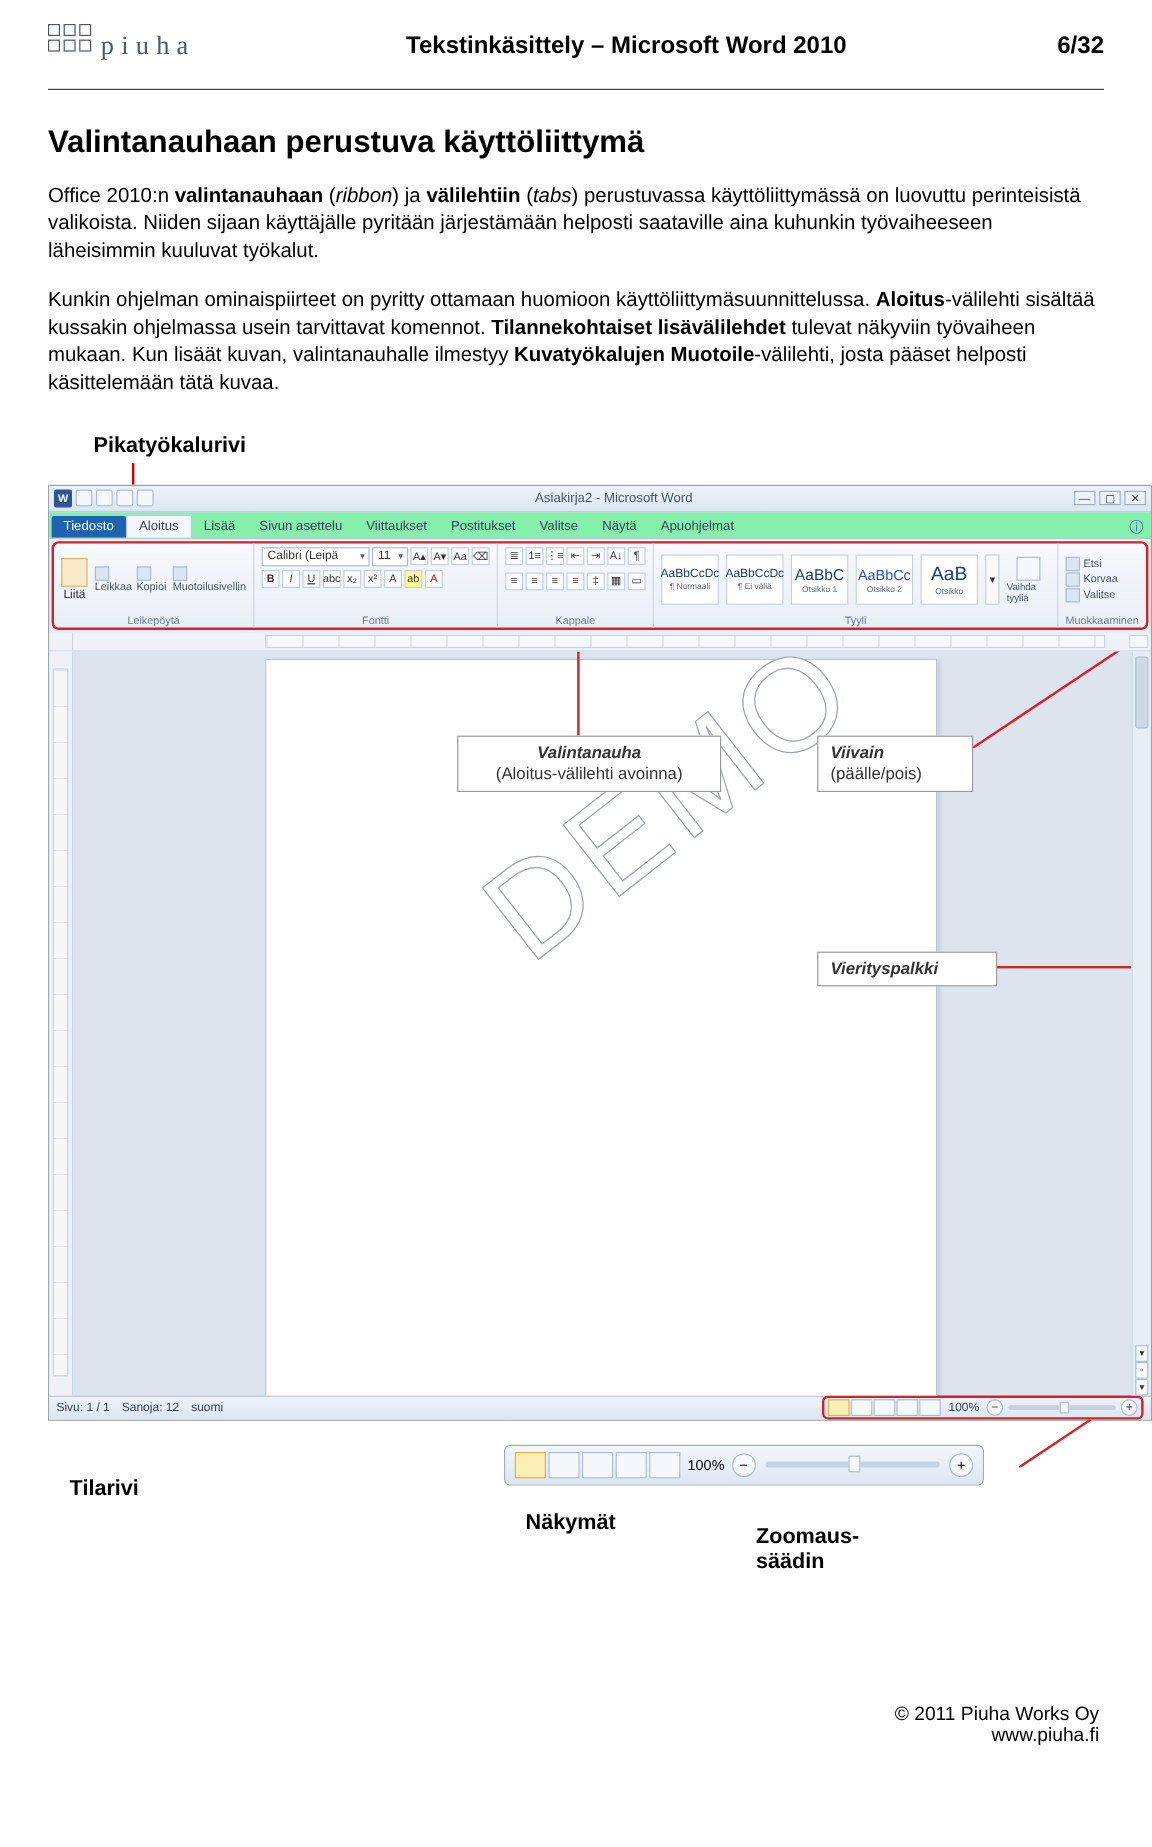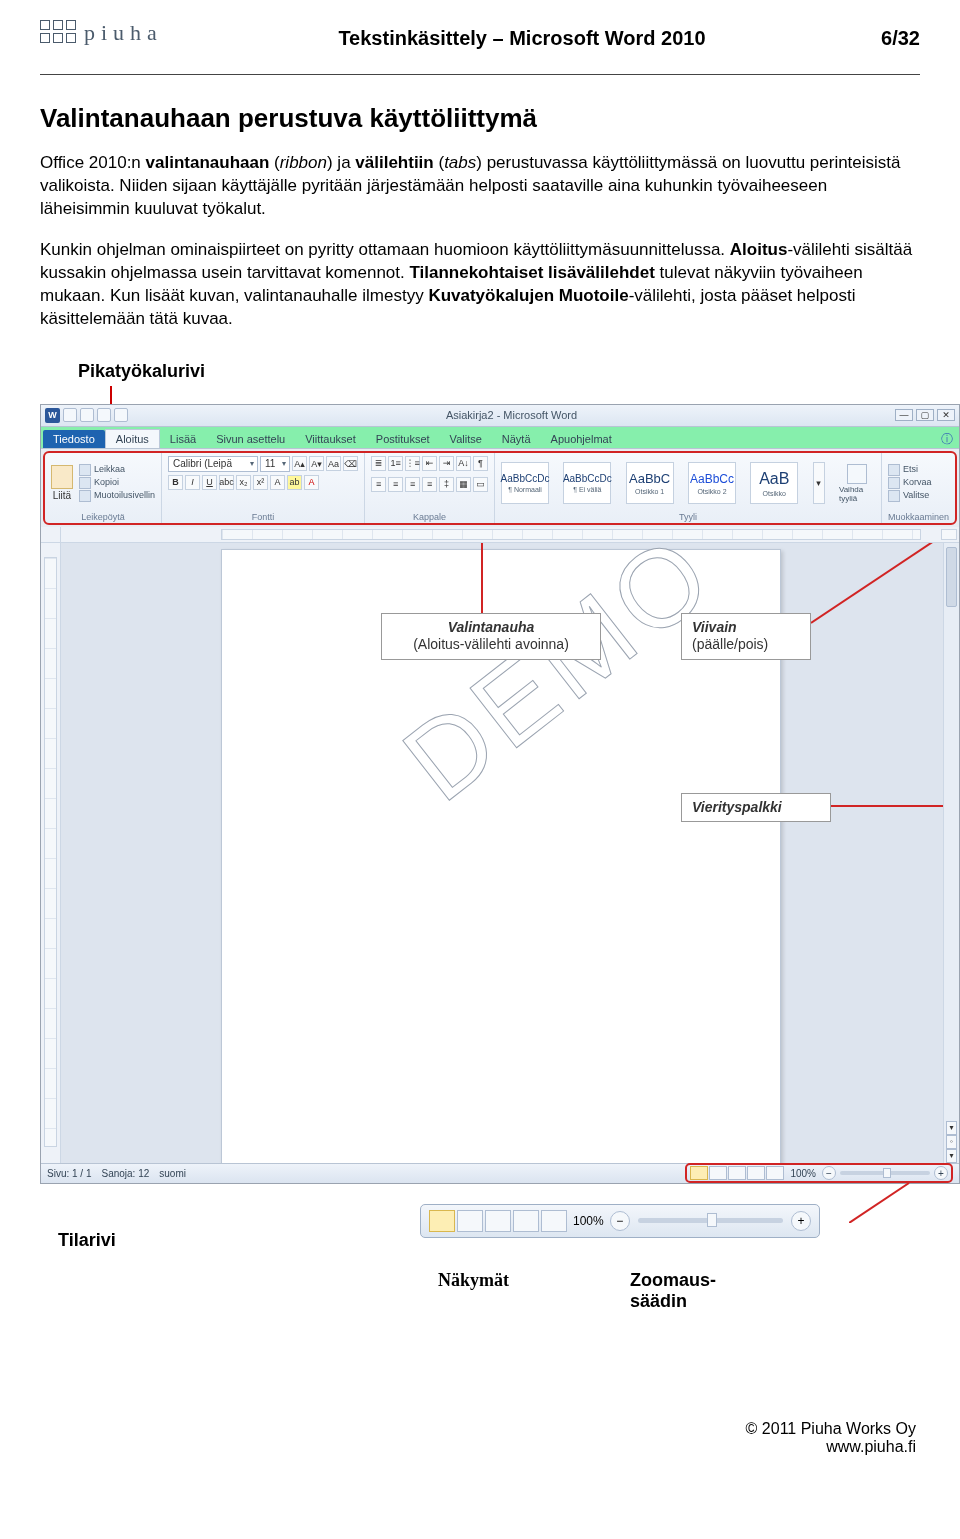--- a/index.html
+++ b/index.html
@@ -15,20 +15,21 @@
     padding: 20px 40px 20px 40px;
   }
   .header-row {
     display: flex;
     align-items: center;
     justify-content: space-between;
     padding-bottom: 14px;
   }
   .logo-block {
     display: flex;
+    align-items: center;
     gap: 8px;
   }
   .logo-grid {
     display: grid;
     grid-template-columns: repeat(3, 10px);
     grid-template-rows: repeat(3, 10px);
     gap: 3px;
   }
   .logo-grid .sq { width:10px; height:10px; border:1.5px solid #4b5b6c; }
   .logo-text {
@@ -86,21 +87,21 @@
     border-radius:6px;
     margin:2px;
     height:74px;
     align-items:stretch;
   }
   .r-group { border-right:1px solid #ccd7e5; padding:3px 6px 1px 6px; display:flex; flex-direction:column; position:relative;}
   .r-group .g-body { flex:1; display:flex; gap:6px; align-items:center;}
   .r-group .g-label { text-align:center; font-size:9px; color:#6a7b93; padding-top:1px;}
   .paste-big { display:flex; flex-direction:column; align-items:center; gap:1px;}
   .paste-big .p-icon{width:22px;height:24px;background:#f9e9c8;border:1px solid #d5b870;}
-  .clip-list { display:flex;flex-direction:column; gap:1px; font-size:9px; color:#456;}
+  .clip-list { display:flex;flex-direction:row; gap:1px; font-size:9px; color:#456;}
   .clip-list span::before{content:"";display:inline-block;width:10px;height:10px;background:#dce6f2;border:1px solid #aebdd2;margin-right:3px;vertical-align:middle;}
   .font-row{display:flex;gap:2px;align-items:center;}
   .font-combo{border:1px solid #aebdd2;background:#fff;padding:1px 16px 1px 4px;font-size:10px;height:16px;display:flex;align-items:center;position:relative;}
   .font-combo::after{content:"▾";position:absolute;right:3px;font-size:8px;color:#567;}
   .mini-btn{width:15px;height:15px;border:1px solid #c5d1e0;background:#f8fafc;display:flex;align-items:center;justify-content:center;font-size:9px;}
   .para-rows{display:flex;flex-direction:column;gap:3px;}
   .styles-row{display:flex;gap:2px;align-items:center;justify-content:space-between;}
   .style-box{width:48px;height:42px;border:1px solid #c5d1e0;background:#fff;display:flex;flex-direction:column;align-items:center;justify-content:center;font-size:7px;color:#567;}
   .style-box .samp{font-size:10px;color:#1d3f73;margin-bottom:2px;}
   .style-change{display:flex;flex-direction:column;align-items:center;font-size:8px;color:#456;width:36px;}
@@ -434,21 +435,21 @@
         <span></span>
       </div>
       <span>100%</span>
       <div class="zs-btn">−</div>
       <div class="zs-track">
           <div class="knob"></div>
         </div>
       <div class="zs-btn">+</div>
     </div>
 
-    <div class="lbl" style="left:398px;top:80px;font-family:Liberation Serif, serif;">Näkymät</div>
+    <div class="lbl" style="left:398px;top:68px;">Näkymät</div>
     <div class="lbl" style="left:590px;top:80px;white-space:pre-line;">Zoomaus-
 säädin</div>
   </div>
 
   <div class="footer">
     <div>© 2011 Piuha Works Oy</div>
     <div>www.piuha.fi</div>
   </div>
 
 </div>

